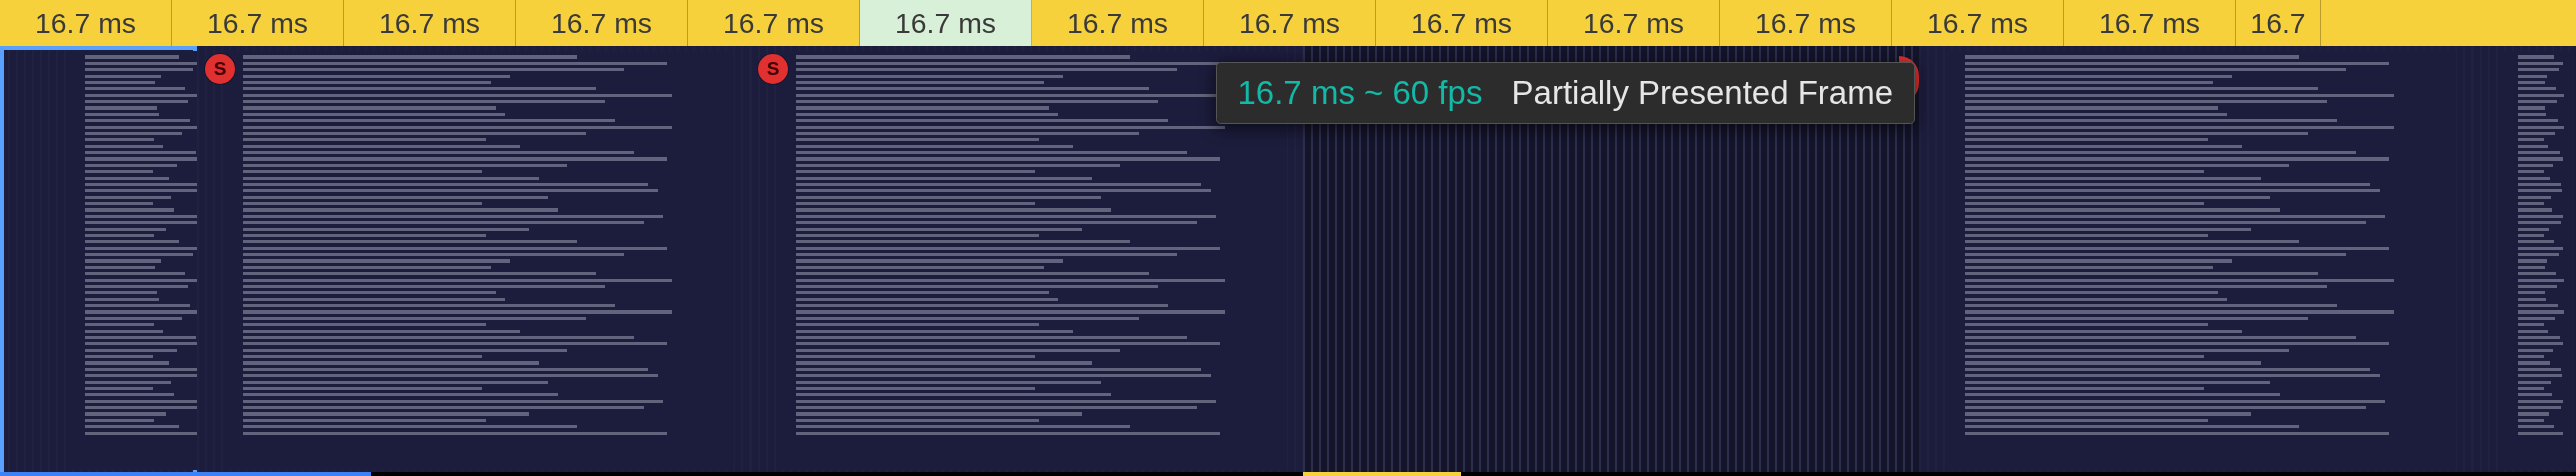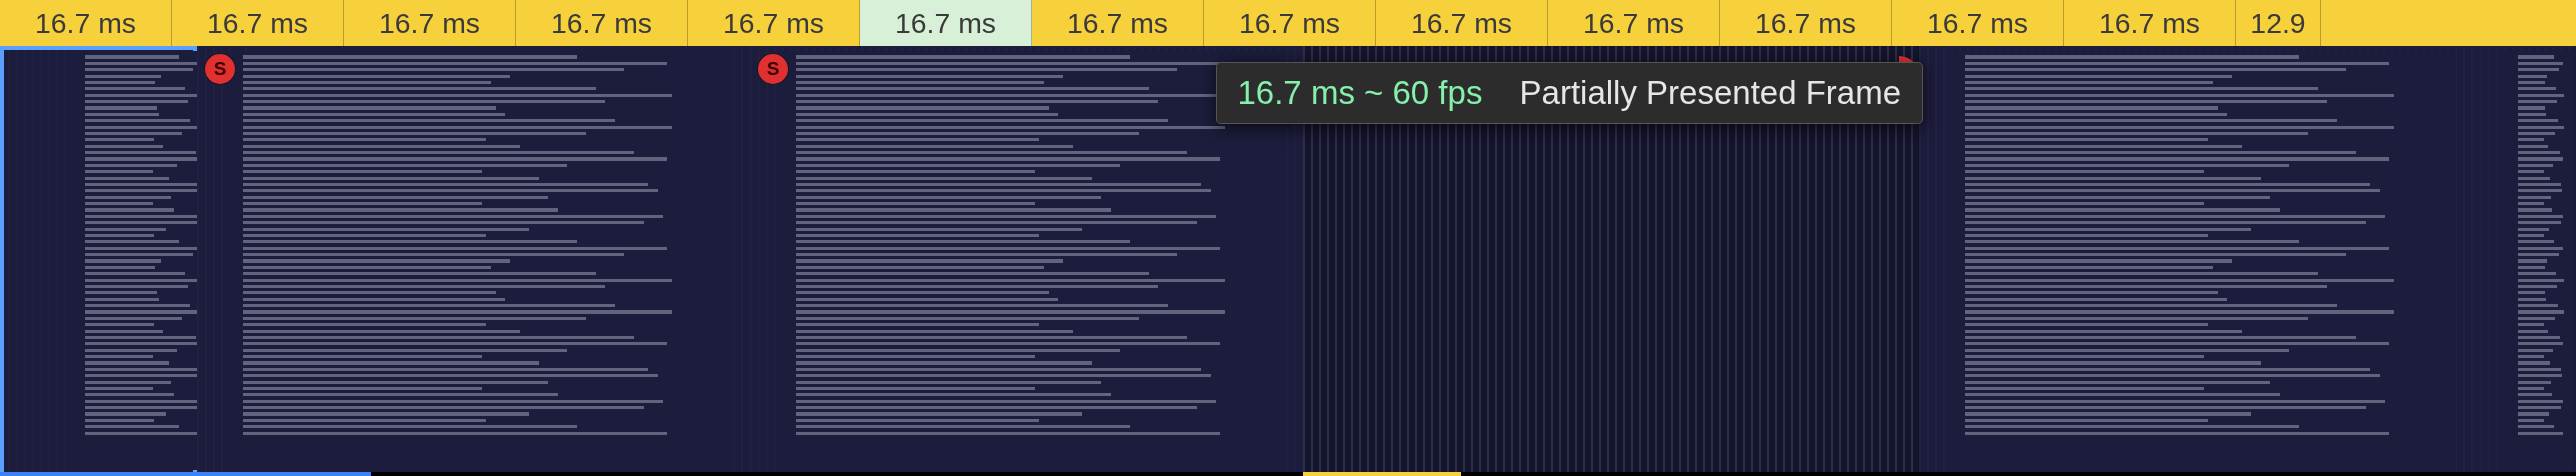--- a/index.html
+++ b/index.html
@@ -120,21 +120,21 @@
     position: absolute;
     background: #2c2c2c;
     border: 0.8px solid #555;
     border-radius: 4.7px;
     padding: 11px 20.5px;
     font-size: 33px;
     white-space: nowrap;
     box-shadow: 0 3.2px 16px rgba(0,0,0,.6);
     z-index: 50;
   }
-  .tooltip .t1 { color: #86efac; margin-right: 28px; }
+  .tooltip .t1 { color: #14b8a6; margin-right: 20px; }
   .tooltip .t2 { color: #e6e6e6; }
   
   .bottom-strip {
     position: absolute;
     left: 0; bottom: 0;
     width: 100%; height: 4.7px;
     background: #000;
   }
   .bottom-blue {
     position: absolute;
@@ -162,21 +162,21 @@
         <div class="frame-cell frame-yellow" style="width: 172px;">16.7 ms</div>
         <div class="frame-cell frame-yellow" style="width: 172px;">16.7 ms</div>
         <div class="frame-cell frame-green" style="width: 172px;">16.7 ms</div>
         <div class="frame-cell frame-yellow" style="width: 172px;">16.7 ms</div>
         <div class="frame-cell frame-yellow" style="width: 172px;">16.7 ms</div>
         <div class="frame-cell frame-yellow" style="width: 172px;">16.7 ms</div>
         <div class="frame-cell frame-yellow" style="width: 172px;">16.7 ms</div>
         <div class="frame-cell frame-yellow" style="width: 172px;">16.7 ms</div>
         <div class="frame-cell frame-yellow" style="width: 172px;">16.7 ms</div>
         <div class="frame-cell frame-yellow" style="width: 172px;">16.7 ms</div>
-        <div class="frame-cell frame-yellow" style="width: 85px;">12.9</div>
+        <div class="frame-cell frame-yellow" style="width: 85px;">16.7</div>
       </div>
   </div>
 
   <div class="body">
     <div style="width:0px;flex-shrink:0;"></div>
     <div id="thumbs" style="display:flex;">
         <div class="thumb thumb-sel" style="width: 197px;">
           <div class="page-preview" style="left: 71px; top: 4.7px; width: 163px; height: 419px;">
             <div class="line" style="width: 70%;"></div>
             <div class="line" style="width: 89%;"></div>

